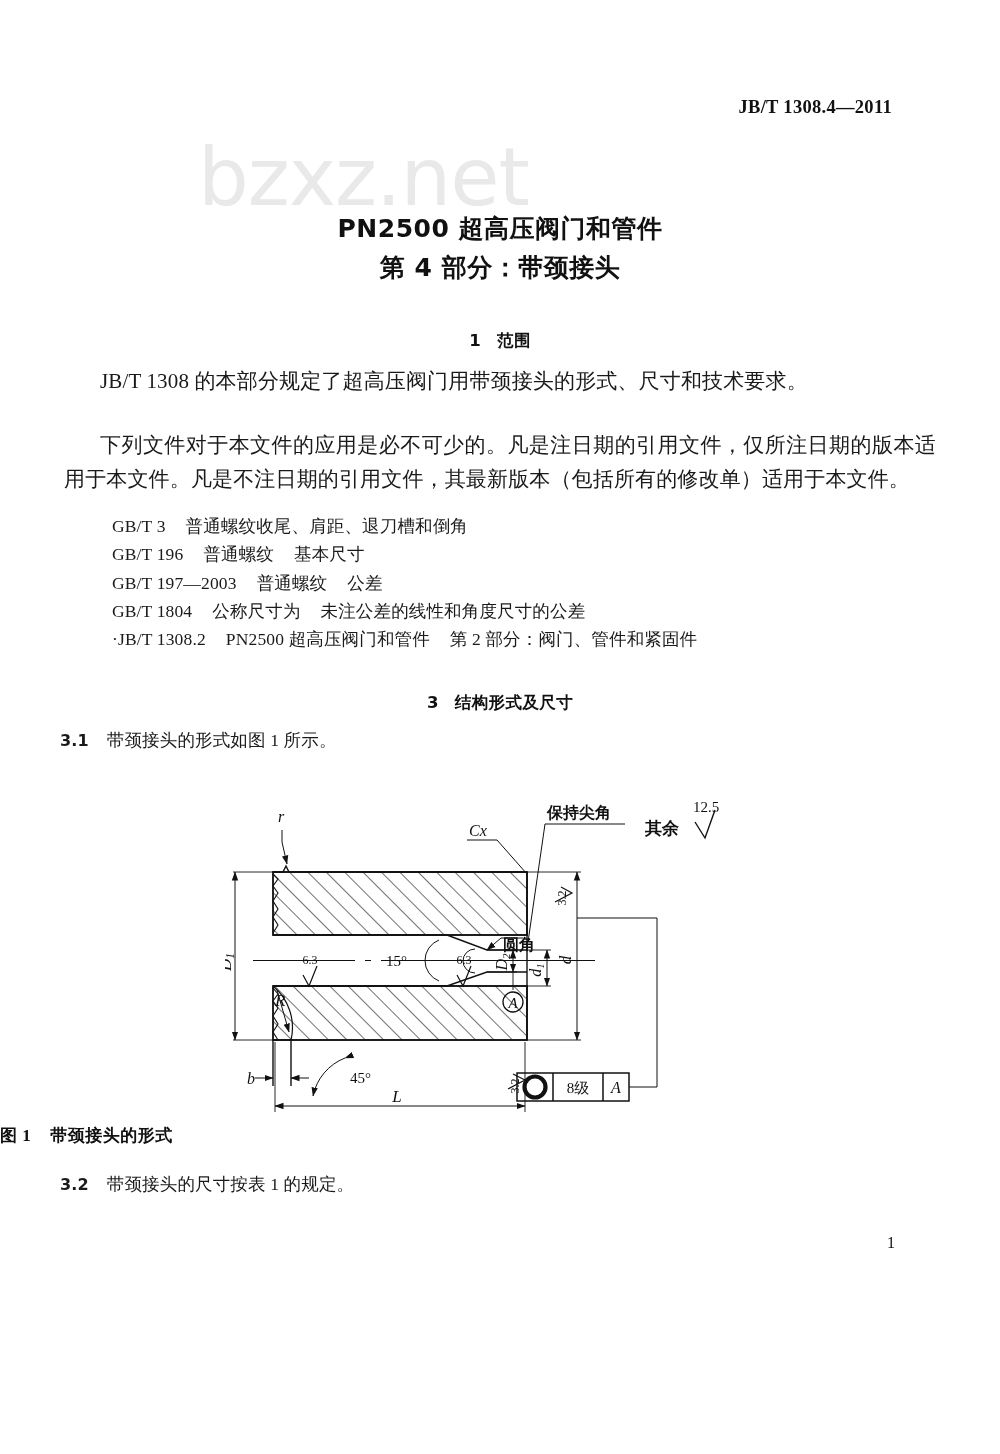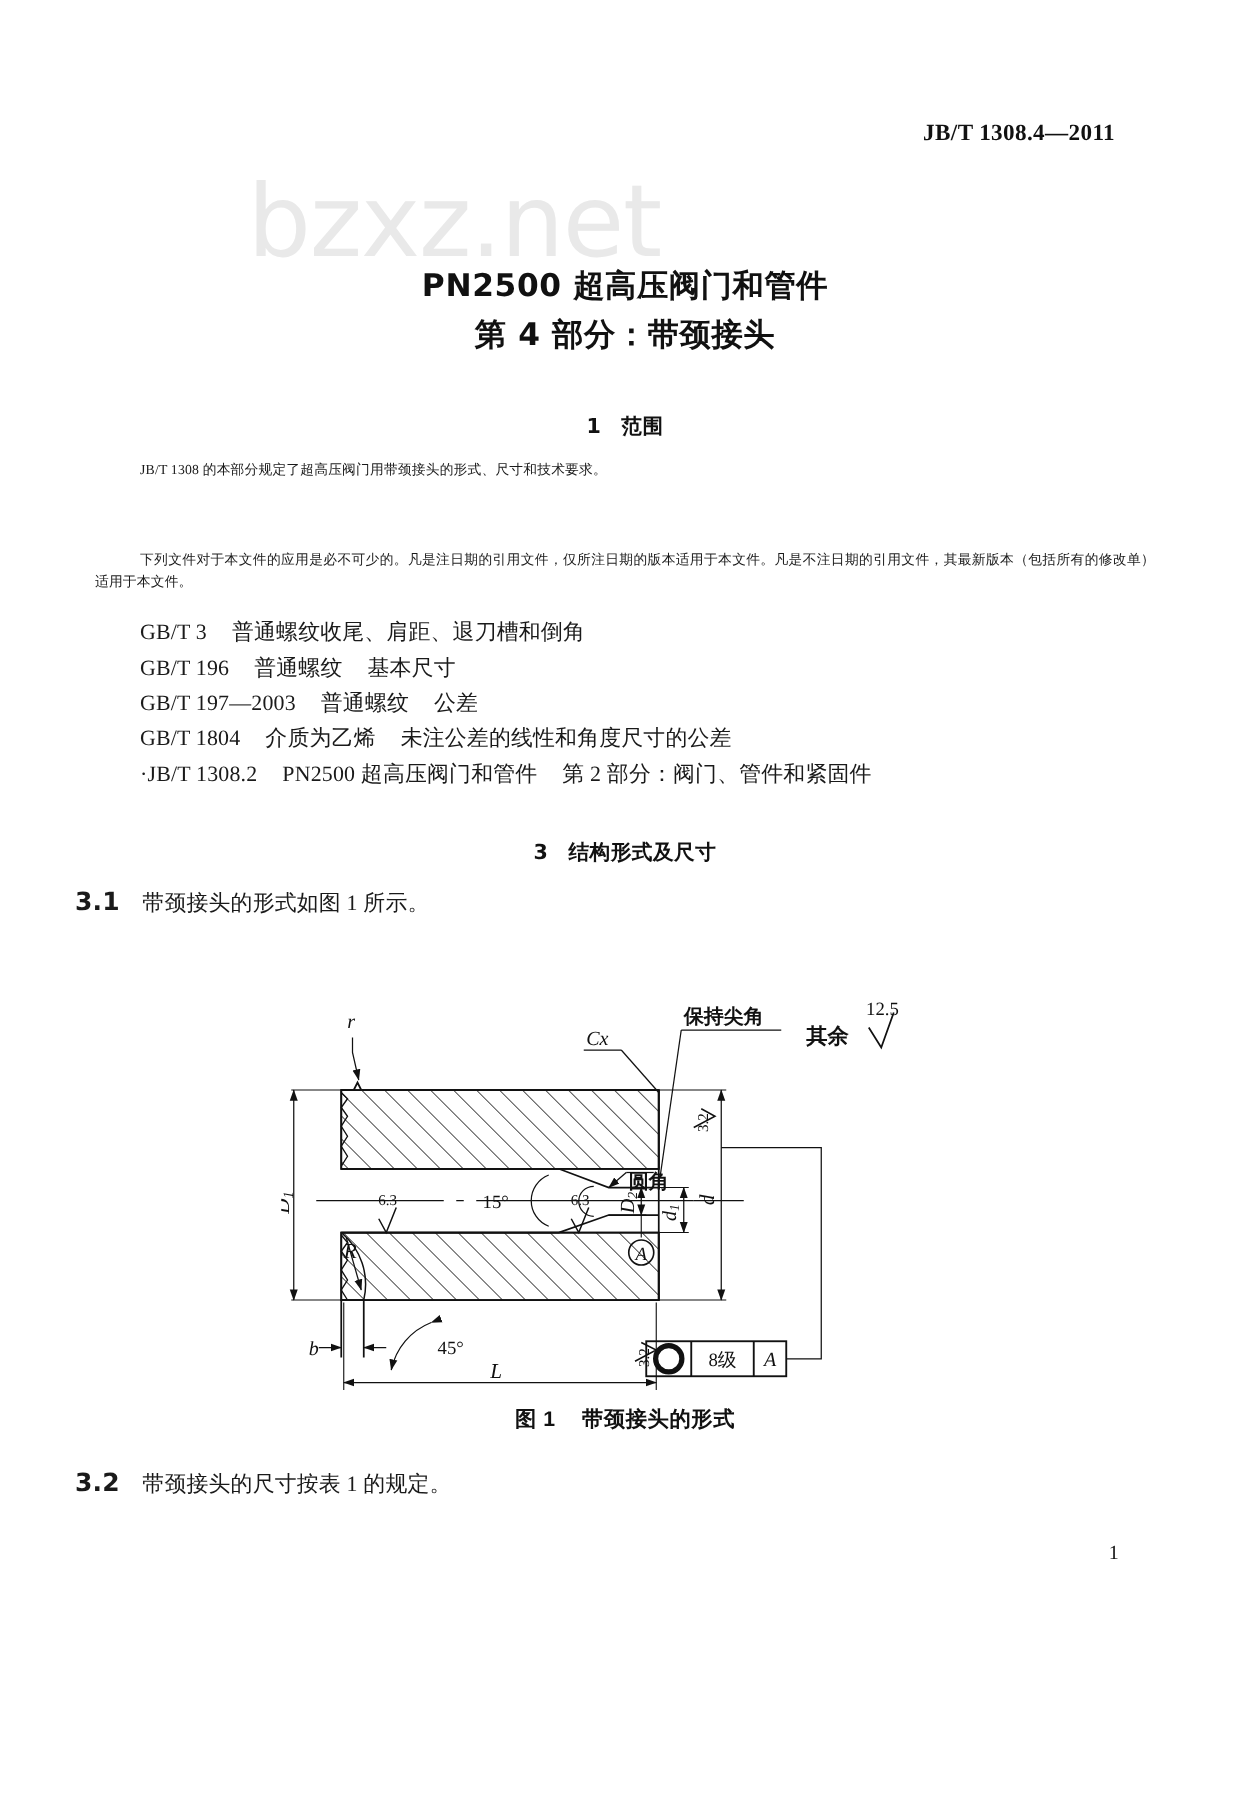--- a/index.html
+++ b/index.html
@@ -74,24 +74,24 @@
     font-family: "DejaVu Sans", sans-serif;
     font-size: 16.5px;
     font-weight: bold;
     color: #111;
     margin: 0 0 12px 0;
     letter-spacing: 0.4px;
     text-align: center;
   }
   .sec-head .num { margin-right: 16px; }
   .para {
-    font-size: 11px;
+    font-size: 21px;
     line-height: 1.62;
     text-align: justify;
-    margin: 16px;
+    margin: 4px;
     letter-spacing: 0.15px;
   }
   .para.indent { text-indent: 36px; }
   .spacer-md { height: 22px; }
   .reflist { margin: 16px; }
   .refitem {
     font-size: 17.5px;
     line-height: 1.62;
     padding-left: 36px;
     letter-spacing: 0.15px;
@@ -99,39 +99,38 @@
   }
   .refitem .gap-lg { display: inline-block; width: 20px; }
   .clause {
     font-size: 17.5px;
     line-height: 1.62;
     letter-spacing: 0.15px;
   }
   .clause .cnum {
     font-family: "DejaVu Sans", sans-serif;
     font-weight: bold;
-    font-size: 20px;
+    font-size: 16px;
     margin-right: 18px;
   }
 
   
   .figure-wrap {
     position: absolute;
     left: 225px;
     top: 790px;
     width: 540px;
     height: 345px;
   }
   .figure-caption {
     position: absolute;
     top: 1124px;
     left: 0;
     width: 1000px;
-    text-align: center;
-    font-family: Liberation Sans, sans-serif;
+    font-family: Liberation Serif, serif;
     font-size: 17px;
     font-weight: bold;
     color: #111;
     letter-spacing: 0.5px;
   }
   .after-fig {
     position: absolute;
     left: 60px;
     top: 1170px;
     width: 880px;
@@ -179,21 +178,21 @@
       <div class="refitem">
         <span>GB/T 3</span><span class="gap-lg"></span><span>普通螺纹收尾、肩距、退刀槽和倒角</span>
       </div>
       <div class="refitem">
         <span>GB/T 196</span><span class="gap-lg"></span><span>普通螺纹</span><span class="gap-lg"></span><span>基本尺寸</span>
       </div>
       <div class="refitem">
         <span>GB/T 197—2003</span><span class="gap-lg"></span><span>普通螺纹</span><span class="gap-lg"></span><span>公差</span>
       </div>
       <div class="refitem">
-        <span>GB/T 1804</span><span class="gap-lg"></span><span>介质为乙烯</span><span class="gap-lg"></span><span>未注公差的线性和角度尺寸的公差</span>
+        <span>GB/T 1804</span><span class="gap-lg"></span><span>公称尺寸为</span><span class="gap-lg"></span><span>未注公差的线性和角度尺寸的公差</span>
       </div>
       <div class="refitem">
         <span>·JB/T 1308.2</span><span class="gap-lg"></span><span>PN2500 超高压阀门和管件</span><span class="gap-lg"></span><span>第 2 部分：阀门、管件和紧固件</span>
       </div>
     </div>
 
     <div class="spacer-md"></div>
 
     <div class="sec-head">
       <span class="num">3</span><span>结构形式及尺寸</span>

